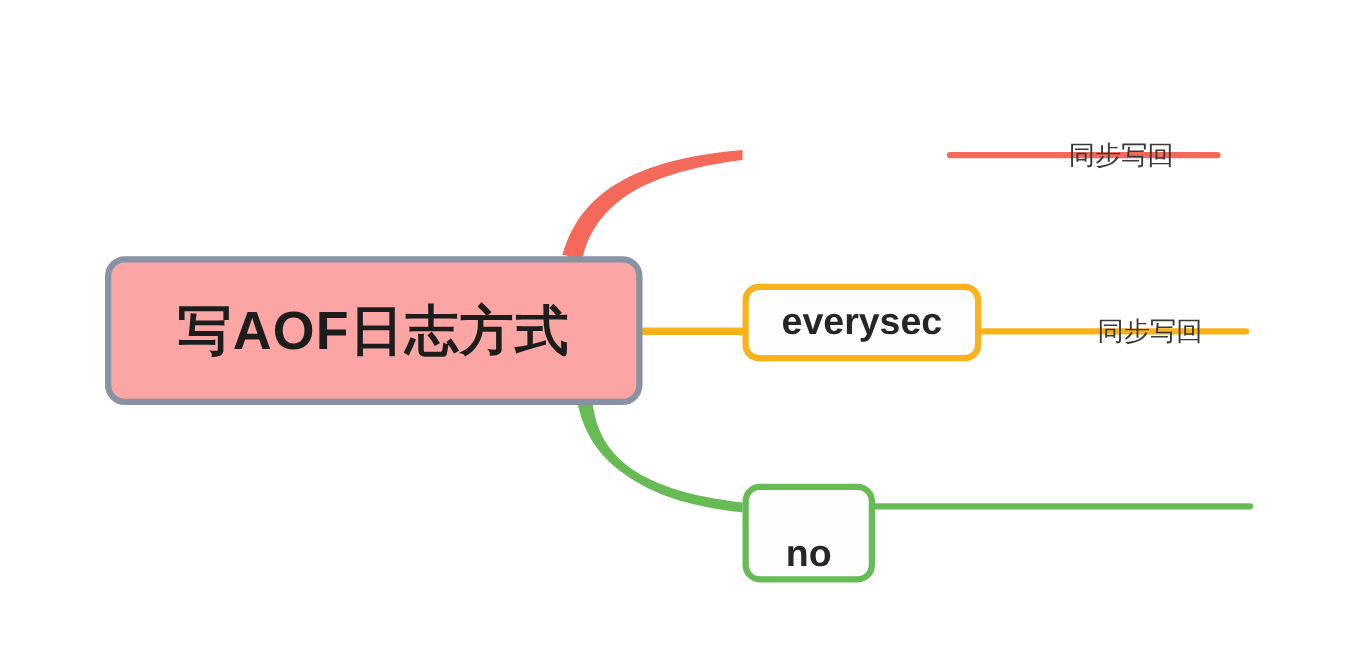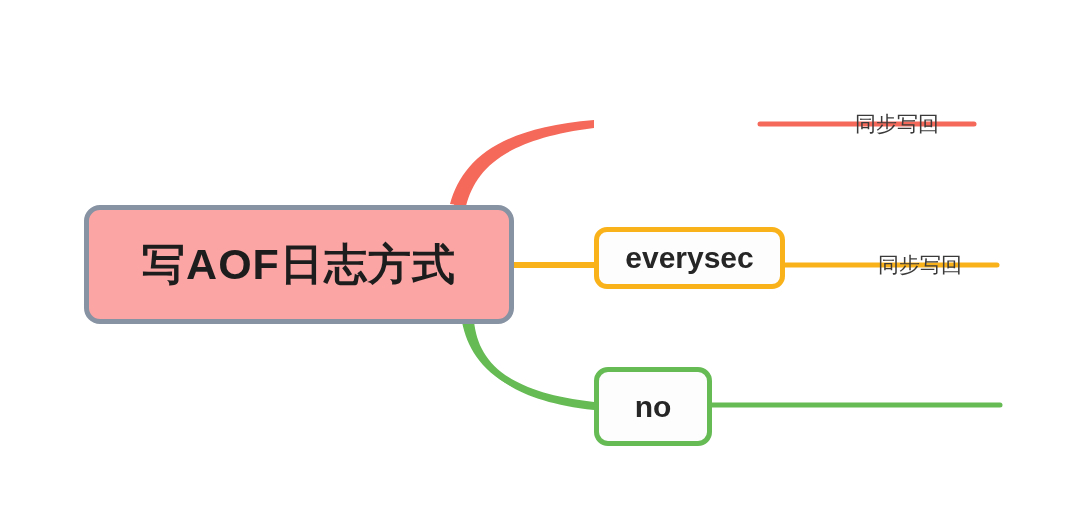--- a/index.html
+++ b/index.html
@@ -79,24 +79,25 @@
   .node-everysec {
     left: 594px;
     top: 227px;
     width: 191px;
     height: 62px;
     border-color: #fab21b;
     border-radius: 13px;
   }
   .node-no {
     left: 594px;
-    top: 367px;
-    width: 118px;
+    top: 387px;
+    width: 106px;
     height: 79px;
     border-color: #66bb55;
+    align-items: flex-end;
   }
 
   
   .annotation {
     position: absolute;
     font-size: 21px;
     color: #3a3a3a;
     white-space: nowrap;
     z-index: 2;
     margin-top: 22px;

